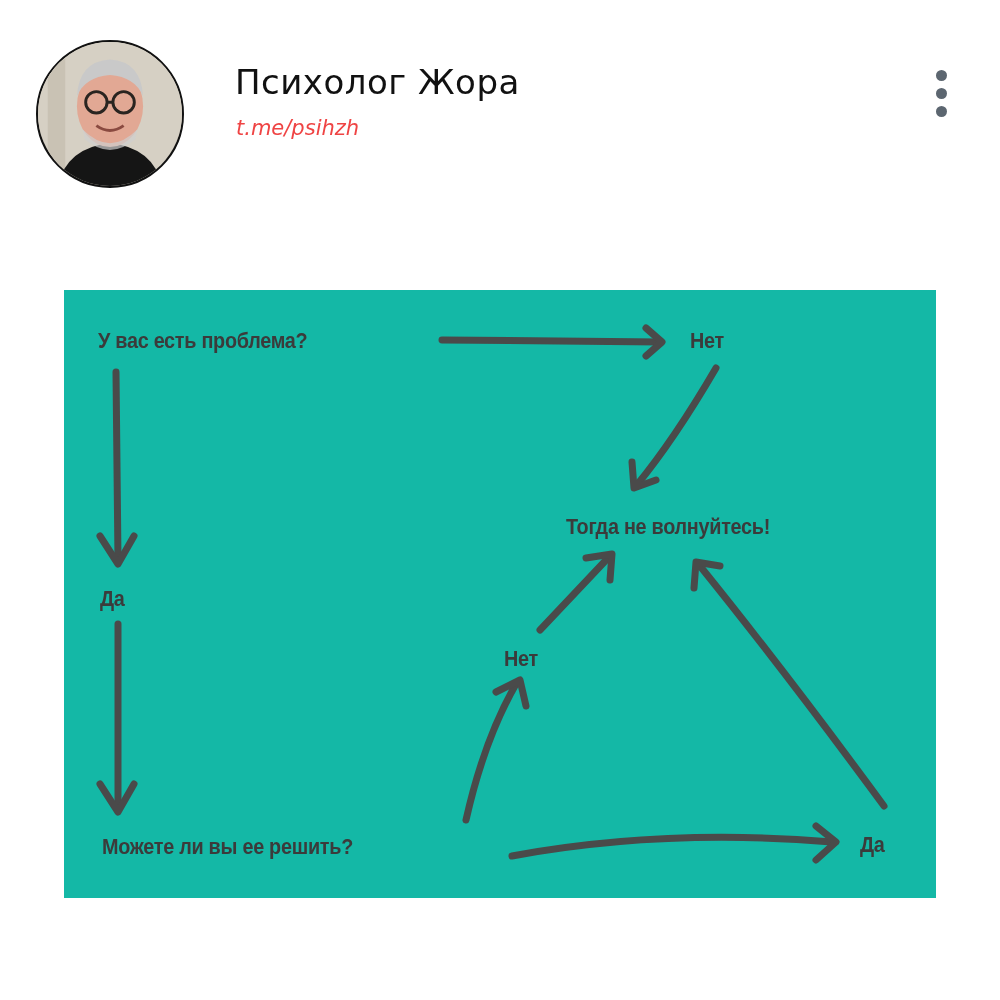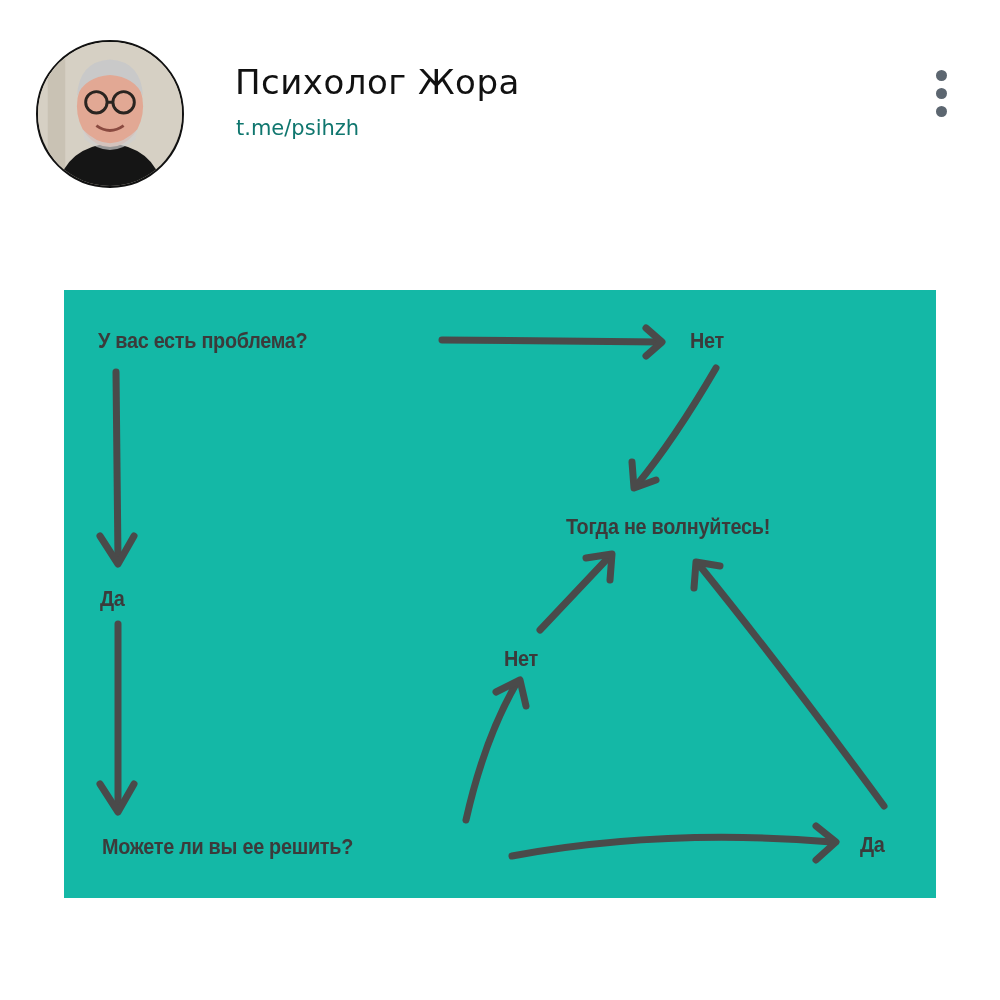--- a/index.html
+++ b/index.html
@@ -12,22 +12,23 @@
       position: absolute; left: 36px; top: 40px; width: 148px; height: 148px; border-radius: 50%;
       border: 2px solid #111; overflow: hidden; box-sizing: border-box;
       background: linear-gradient(180deg, #d8d2c6 0%, #cfc8bb 55%, #1b1b1b 78%, #141414 100%);
     }
     .avatar svg { width: 100%; height: 100%; display: block; }
     .channel-name {
       position: absolute; left: 235px; top: 62px; font-size: 34px; color: #111;
       font-family: "DejaVu Sans", sans-serif; letter-spacing: 0.5px;
     }
     .channel-link {
-      position: absolute; left: 236px; top: 116px; font-size: 21px; color: #0f766e;
+      position: absolute; left: 236px; top: 116px; font-size: 21px; color: #ef4444;
       font-family: "DejaVu Sans", sans-serif;
+      font-style: italic;
     }
     .menu-btn { position: absolute; left: 928px; top: 66px; width: 28px; height: 56px; cursor: pointer; }
     .menu-btn .dot { position: absolute; left: 8px; width: 11px; height: 11px; border-radius: 50%; background: #5c6670; }
 
     .diagram {
       position: absolute; left: 64px; top: 290px; width: 872px; height: 608px; background: #14b8a6;
     }
     .diagram svg.arrows { position: absolute; left: 0; top: 0; }
     .node {
       position: absolute; font-size: 22px; font-weight: bold; color: #3b3b3b; white-space: nowrap;

